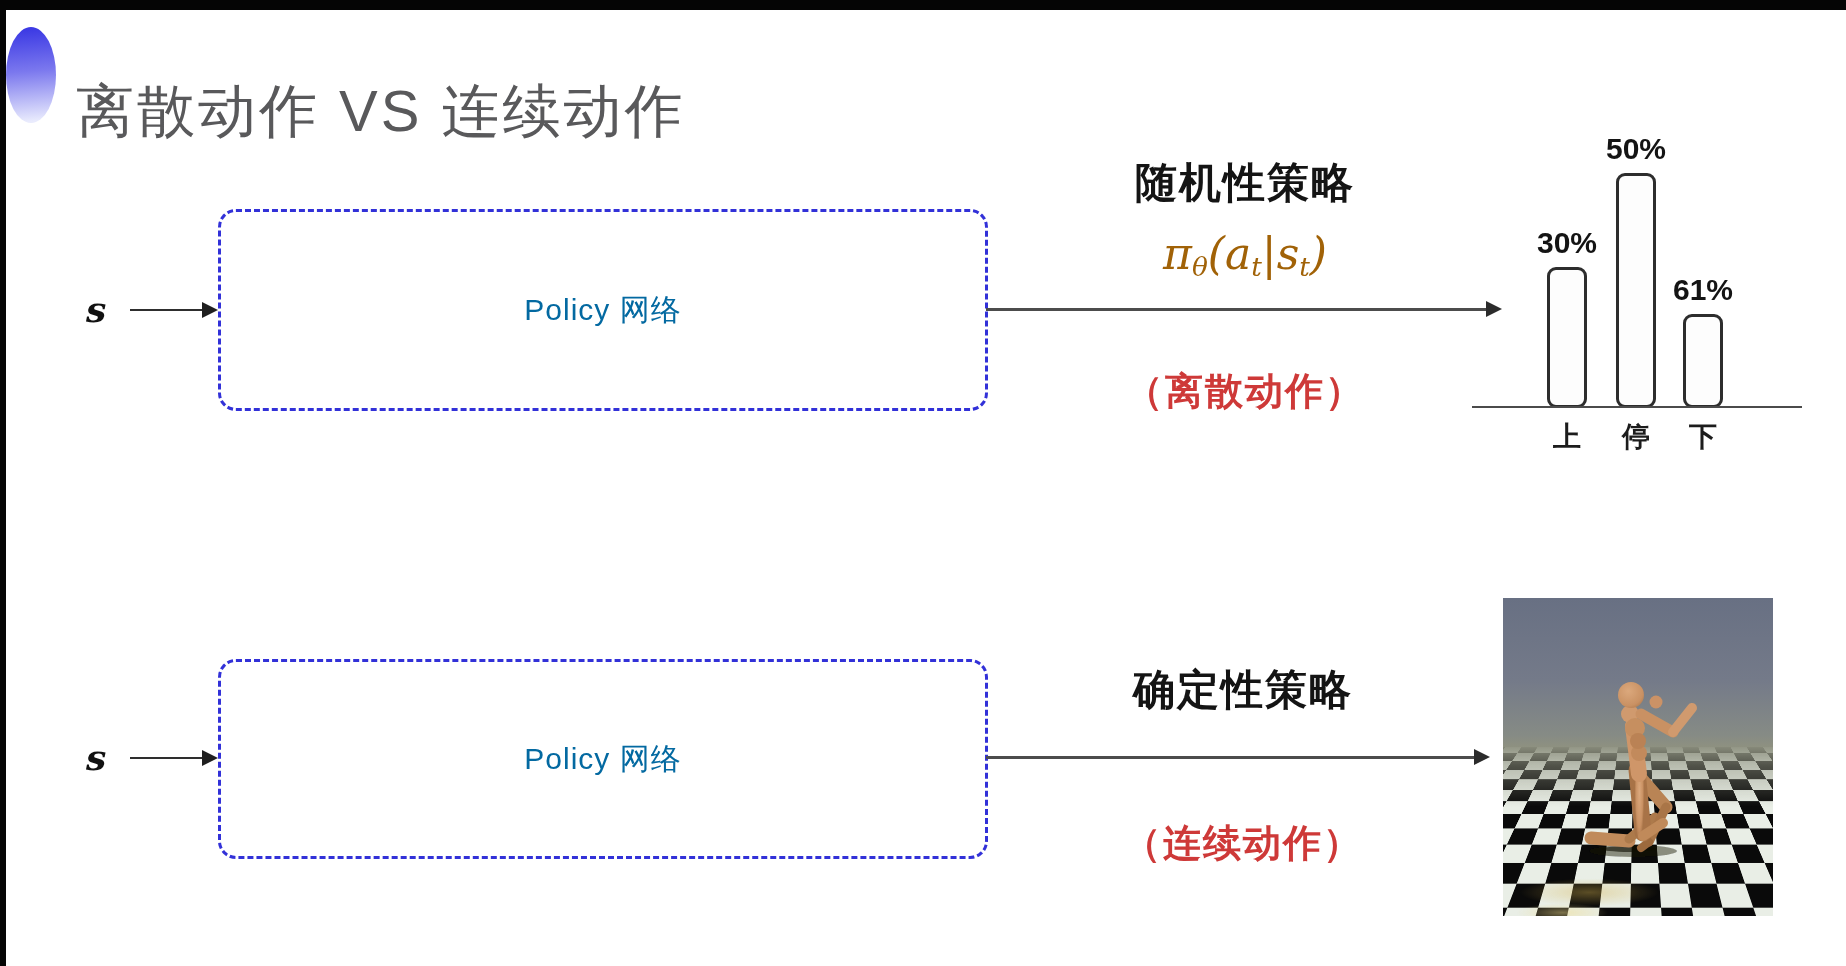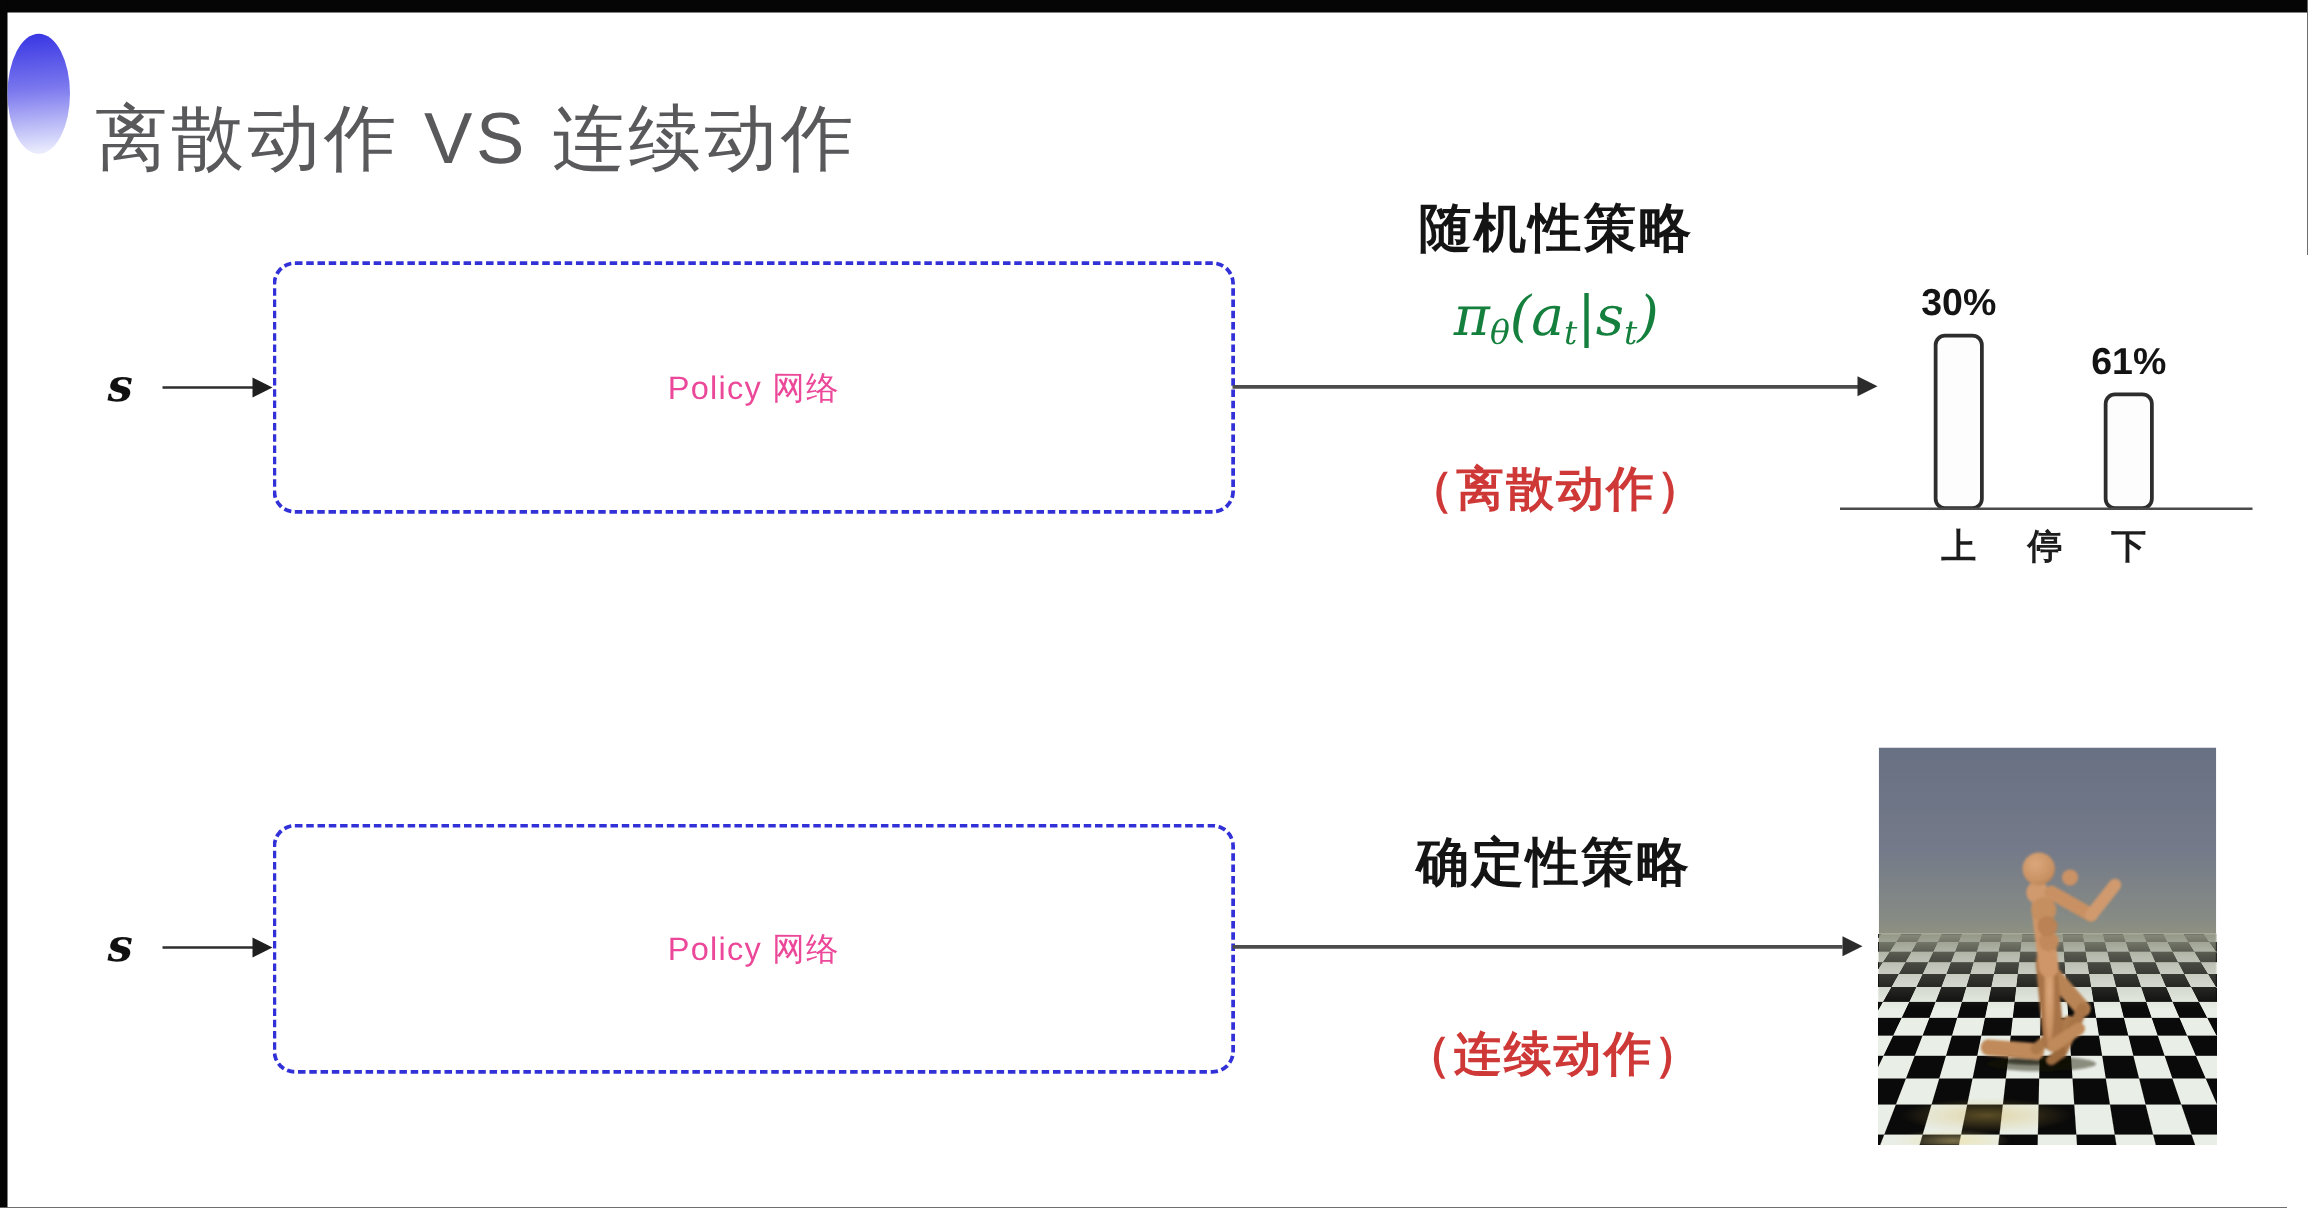--- a/index.html
+++ b/index.html
@@ -15,26 +15,26 @@
          color:#59595b;letter-spacing:3px;white-space:nowrap;}
 
   
   .s-label{position:absolute;font-family:"DejaVu Serif","Liberation Serif",serif;
            font-style:italic;font-weight:600;font-size:36px;color:#111;}
   .aline{position:absolute;height:3px;background:#4c4c4c;}
   .ahead{position:absolute;width:0;height:0;border-top:8px solid transparent;
          border-bottom:8px solid transparent;border-left:16px solid #2b2b2b;}
   .pbox{position:absolute;width:764px;border:3px dashed #3231d8;border-radius:18px;
         display:flex;align-items:center;justify-content:center;background:#fff;}
-  .pbox span{font-size:26px;color:#ec4899;letter-spacing:1px;}
+  .pbox span{font-size:30px;color:#0369a1;letter-spacing:1px;}
 
   .rcol{position:absolute;width:352px;text-align:center;}
   .ptype{font-size:42px;font-weight:700;color:#141414;letter-spacing:2px;}
   .math{font-family:"DejaVu Serif","Liberation Serif",serif;font-style:italic;
-        font-size:44px;color:#15803d;}
+        font-size:44px;color:#a16207;}
   .math sub{font-size:0.60em;vertical-align:-0.28em;letter-spacing:0;}
   .note{font-size:38px;font-weight:700;color:#ce3938;letter-spacing:2px;}
 
   
   .chart{position:absolute;left:1468px;top:96px;width:352px;height:372px;}
   .baseline{position:absolute;left:4px;top:310px;width:330px;height:2px;background:#4b4b4b;}
   .bar-group{position:absolute;bottom:60px;width:120px;height:312px;display:flex;
              flex-direction:column;align-items:center;justify-content:flex-end;}
   .pct{font-size:30px;font-weight:600;color:#141414;margin-bottom:7px;}
   .bar{width:40px;border:3px solid #2d2d2d;border-radius:9px;background:#fdfdfd;box-sizing:border-box;}
@@ -82,20 +82,24 @@
   <div class="rcol math" style="left:1069px;top:228px;">
     <span>π</span><sub>θ</sub><span>(</span><span>a</span><sub>t</sub><span>|</span><span>s</span><sub>t</sub><span>)</span>
   </div>
 
   <div class="rcol note" style="left:1069px;top:366px;">（离散动作）</div>
 
   <div class="chart">
     <div class="bar-group" style="left:39px;">
       <span class="pct">30%</span>
       <div class="bar" style="height: 141px;"></div>
+    </div>
+    <div class="bar-group" style="left:108px;">
+      <span class="pct">50%</span>
+      <div class="bar" style="height: 235px;"></div>
     </div>
     <div class="bar-group" style="left:175px;">
       <span class="pct">61%</span>
       <div class="bar" style="height: 94px;"></div>
     </div>
     <div class="baseline"></div>
     <div class="cat" style="left:39px;">上</div>
     <div class="cat" style="left:108px;">停</div>
     <div class="cat" style="left:175px;">下</div>
   </div>

